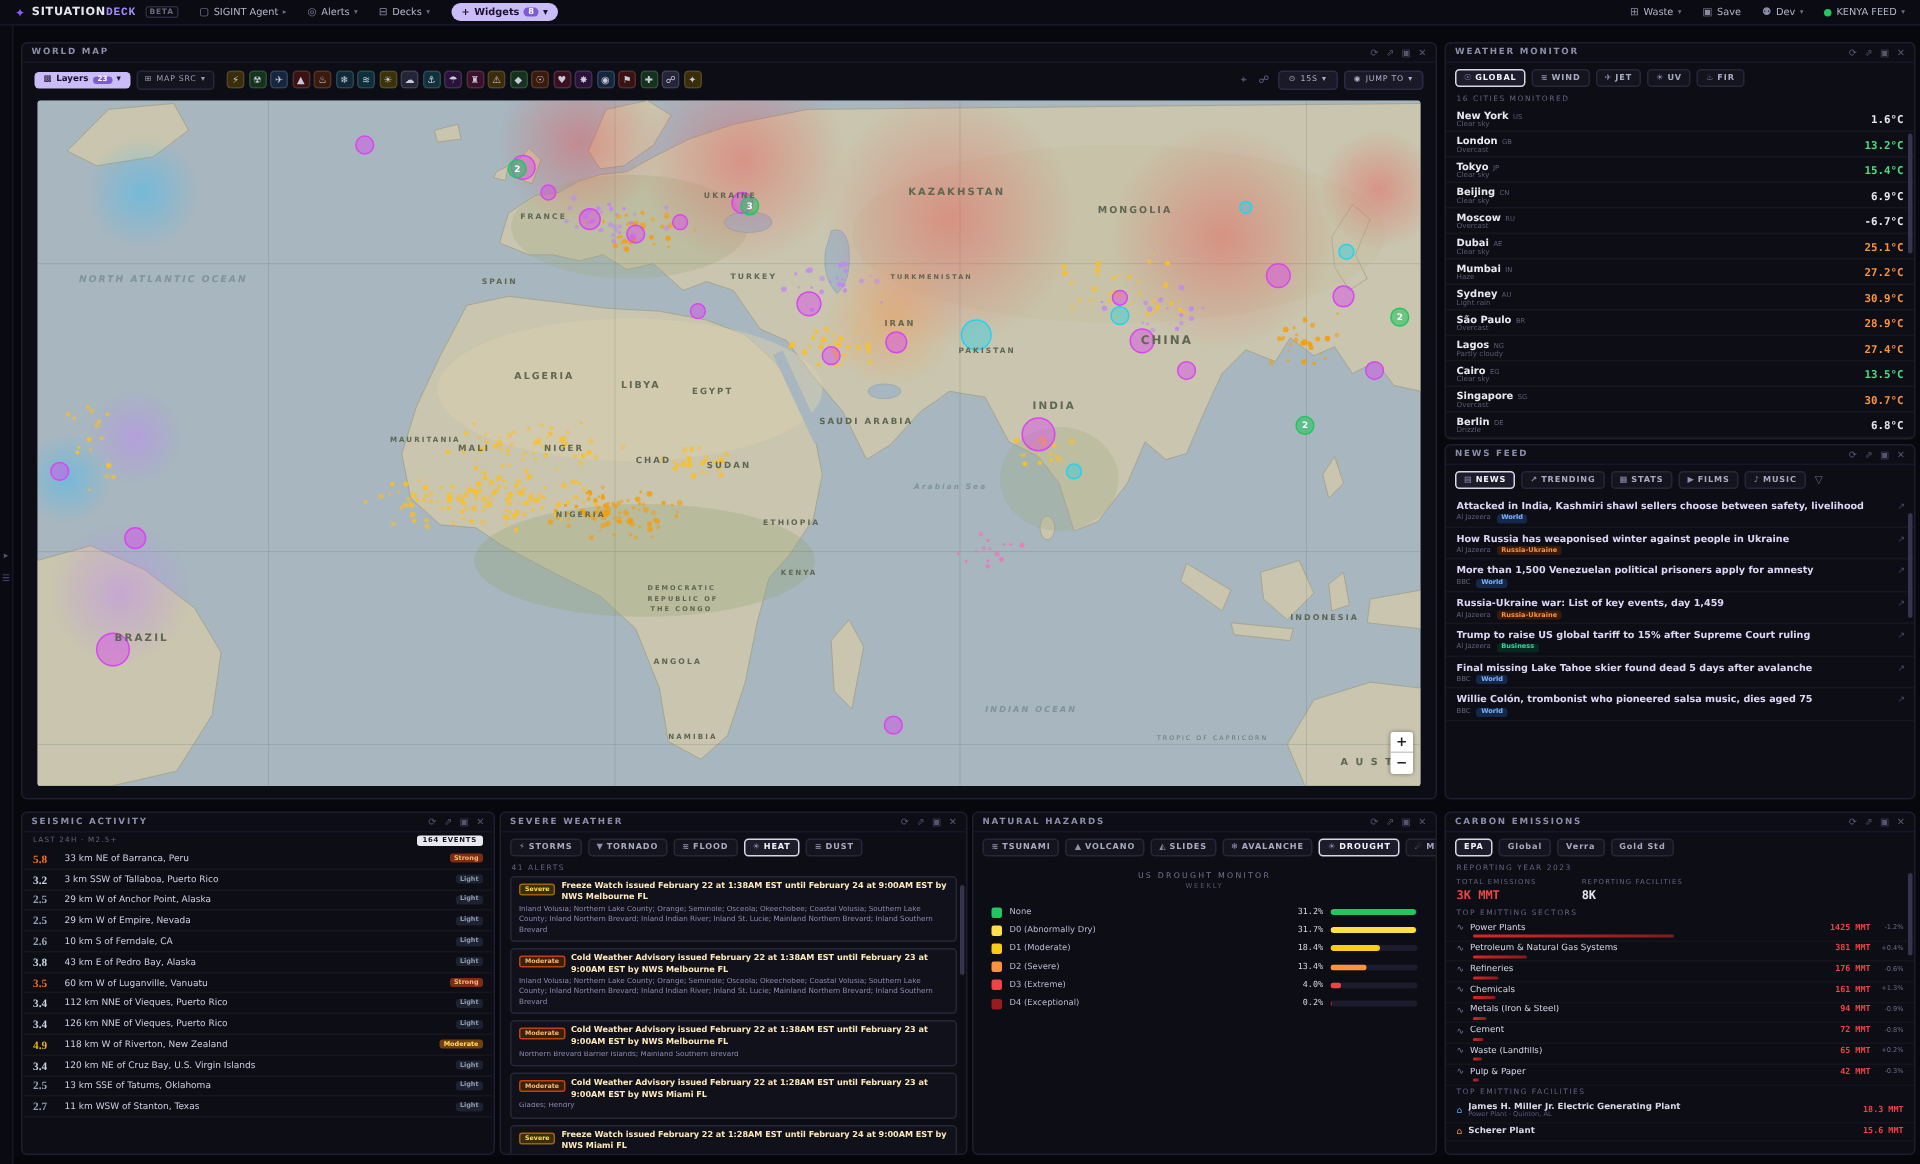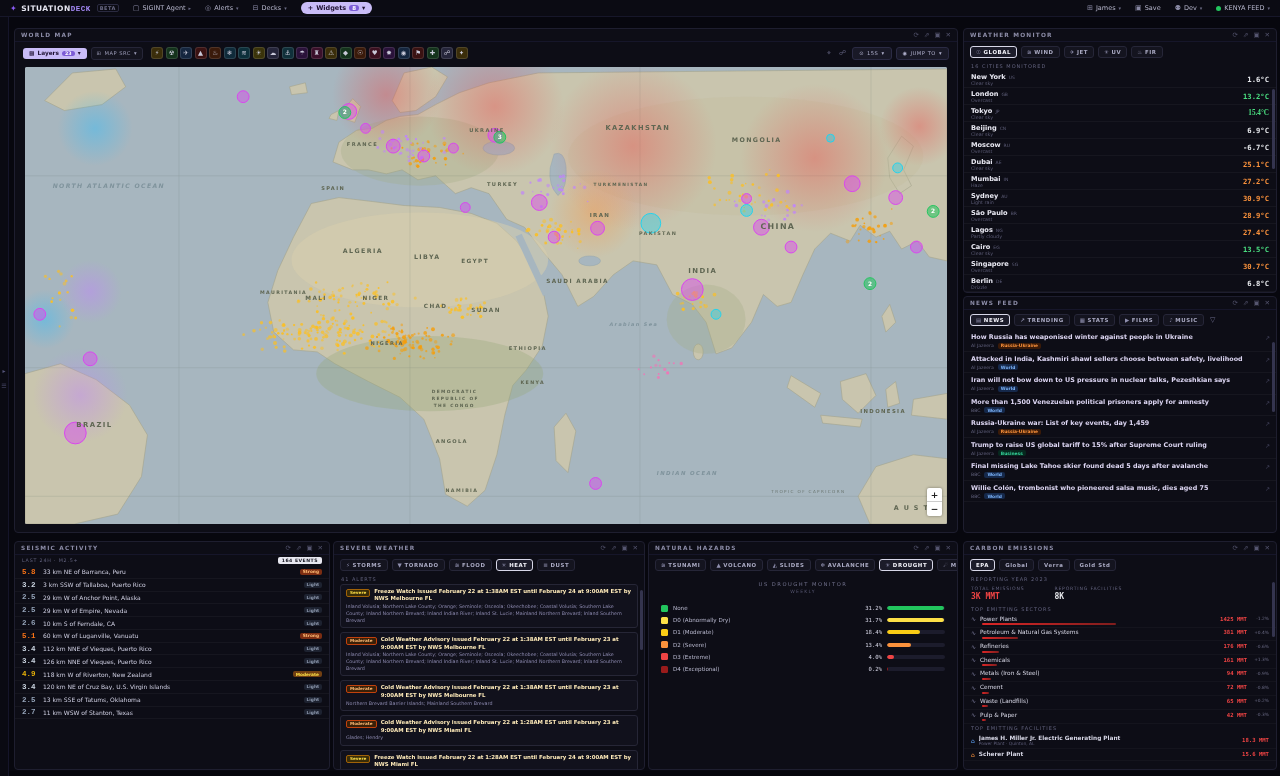--- a/index.html
+++ b/index.html
@@ -42,21 +42,21 @@
   .news-title{font-size:6.4px;color:#ddd6f3;font-weight:bold;white-space:nowrap;overflow:hidden;text-overflow:ellipsis;padding-right:10px;}
   .news-meta{display:flex;align-items:center;gap:4px;margin-top:1.5px;}
   .news-src{font-size:4.6px;color:#62627e;}
   .news-badge{font-size:4.4px;border-radius:2px;padding:.5px 3px;font-weight:bold;}
   .news-open{position:absolute;right:6px;top:4px;color:#4a4a66;font-size:6px;cursor:pointer;}
   
   .subhead{display:flex;align-items:center;padding:2px 7px;}
   .subhead .sl{font-size:4.8px;letter-spacing:.8px;color:#62627e;flex:1;}
   .ev-badge{background:#e8e8f0;color:#14141f;font-size:4.6px;font-weight:bold;border-radius:2px;padding:1px 4px;letter-spacing:.5px;}
   .quake{display:flex;align-items:center;gap:5px;padding:1.9px 7px;border-bottom:1px solid rgba(255,255,255,.04);}
-  .qmag{width:16px;font-size:7.5px;font-weight:bold;font-family:Liberation Mono, monospace;}
+  .qmag{width:16px;font-size:7.5px;font-weight:bold;font-family:Liberation Serif, serif;}
   .qloc{flex:1;font-size:6px;color:#cfcfe2;white-space:nowrap;overflow:hidden;text-overflow:ellipsis;}
   .qbadge{font-size:4.3px;border-radius:2px;padding:.5px 3px;font-weight:bold;}
   .qb-light{background:#1d2230;color:#8f9ab0;}
   .qb-strong{background:#7c2d12;color:#fdba74;}
   .qb-moderate{background:#713f12;color:#fde047;}
   
   .alertlist{padding:0 6px;overflow:hidden;}
   .alert-card{border:1px solid #262636;border-radius:3px;background:#11111c;margin-bottom:4px;padding:3px 5px;}
   .alert-top{display:flex;gap:4px;align-items:flex-start;}
   .alert-badge{font-size:4.2px;font-weight:bold;border-radius:2px;padding:.5px 3px;flex:none;margin-top:.5px;}
@@ -137,21 +137,21 @@
     </div>
   <div class="widgets-pill">
       <span>+</span>
       <span>Widgets</span>
       <span class="cnt">8</span>
       <span>▾</span>
     </div>
   <div class="spacer"></div>
   <div class="menu-item">
       <span class="mi">⊞</span>
-      <span>James</span>
+      <span>Waste</span>
       <span class="chev">▾</span>
     </div>
   <div class="menu-item">
       <span class="mi">▣</span>
       <span>Save</span>
     </div>
   <div class="menu-item">
       <span class="mi">⚉</span>
       <span>Dev</span>
       <span class="chev">▾</span>
@@ -1009,21 +1009,21 @@
           <div class="cname">London<span class="ccode">GB</span></div>
           <div class="ccond">Overcast</div>
         </div>
         <div class="ctemp" style="color: rgb(74, 222, 128);">13.2°C</div>
       </div>
       <div class="city">
         <div class="cl">
           <div class="cname">Tokyo<span class="ccode">JP</span></div>
           <div class="ccond">Clear sky</div>
         </div>
-        <div class="ctemp" style="color: rgb(74, 222, 128); font-family: Liberation Serif, serif;">15.4°C</div>
+        <div class="ctemp" style="color: rgb(74, 222, 128);">15.4°C</div>
       </div>
       <div class="city">
         <div class="cl">
           <div class="cname">Beijing<span class="ccode">CN</span></div>
           <div class="ccond">Clear sky</div>
         </div>
         <div class="ctemp" style="color: rgb(229, 231, 235);">6.9°C</div>
       </div>
       <div class="city">
         <div class="cl">
@@ -1120,40 +1120,32 @@
         <span class="tab-lb">FILMS</span>
       </div>
       <div class="tab">
         <span class="tab-ico">♪</span>
         <span class="tab-lb">MUSIC</span>
       </div>
       <span class="mt-ico">▽</span>
     </div>
   <div class="newslist" id="newslist">
       <div class="news-item">
+        <div class="news-title">Attacked in India, Kashmiri shawl sellers choose between safety, livelihood</div>
+        <div class="news-meta">
+          <span class="news-src">Al Jazeera</span>
+          <span class="news-badge" style="color: rgb(124, 179, 249); background: rgb(21, 40, 74);">World</span>
+        </div>
+        <span class="news-open">↗</span>
+      </div>
+      <div class="news-item">
         <div class="news-title">How Russia has weaponised winter against people in Ukraine</div>
         <div class="news-meta">
           <span class="news-src">Al Jazeera</span>
           <span class="news-badge" style="color: rgb(251, 146, 60); background: rgb(58, 26, 8);">Russia-Ukraine</span>
-        </div>
-        <span class="news-open">↗</span>
-      </div>
-      <div class="news-item">
-        <div class="news-title">Attacked in India, Kashmiri shawl sellers choose between safety, livelihood</div>
-        <div class="news-meta">
-          <span class="news-src">Al Jazeera</span>
-          <span class="news-badge" style="color: rgb(124, 179, 249); background: rgb(21, 40, 74);">World</span>
-        </div>
-        <span class="news-open">↗</span>
-      </div>
-      <div class="news-item">
-        <div class="news-title">Iran will not bow down to US pressure in nuclear talks, Pezeshkian says</div>
-        <div class="news-meta">
-          <span class="news-src">Al Jazeera</span>
-          <span class="news-badge" style="color: rgb(124, 179, 249); background: rgb(21, 40, 74);">World</span>
         </div>
         <span class="news-open">↗</span>
       </div>
       <div class="news-item">
         <div class="news-title">More than 1,500 Venezuelan political prisoners apply for amnesty</div>
         <div class="news-meta">
           <span class="news-src">BBC</span>
           <span class="news-badge" style="color: rgb(124, 179, 249); background: rgb(21, 40, 74);">World</span>
         </div>
         <span class="news-open">↗</span>
@@ -1228,21 +1220,26 @@
         <span class="qmag" style="color: rgb(148, 163, 184);">2.5</span>
         <span class="qloc">29 km W of Empire, Nevada</span>
         <span class="qbadge qb-light">Light</span>
       </div>
       <div class="quake">
         <span class="qmag" style="color: rgb(148, 163, 184);">2.6</span>
         <span class="qloc">10 km S of Ferndale, CA</span>
         <span class="qbadge qb-light">Light</span>
       </div>
       <div class="quake">
-        <span class="qmag" style="color: rgb(249, 115, 22);">5.1</span>
+        <span class="qmag" style="color: rgb(203, 213, 225);">3.8</span>
+        <span class="qloc">43 km E of Pedro Bay, Alaska</span>
+        <span class="qbadge qb-light">Light</span>
+      </div>
+      <div class="quake">
+        <span class="qmag" style="color: rgb(249, 115, 22);">3.5</span>
         <span class="qloc">60 km W of Luganville, Vanuatu</span>
         <span class="qbadge qb-strong">Strong</span>
       </div>
       <div class="quake">
         <span class="qmag" style="color: rgb(203, 213, 225);">3.4</span>
         <span class="qloc">112 km NNE of Vieques, Puerto Rico</span>
         <span class="qbadge qb-light">Light</span>
       </div>
       <div class="quake">
         <span class="qmag" style="color: rgb(203, 213, 225);">3.4</span>

